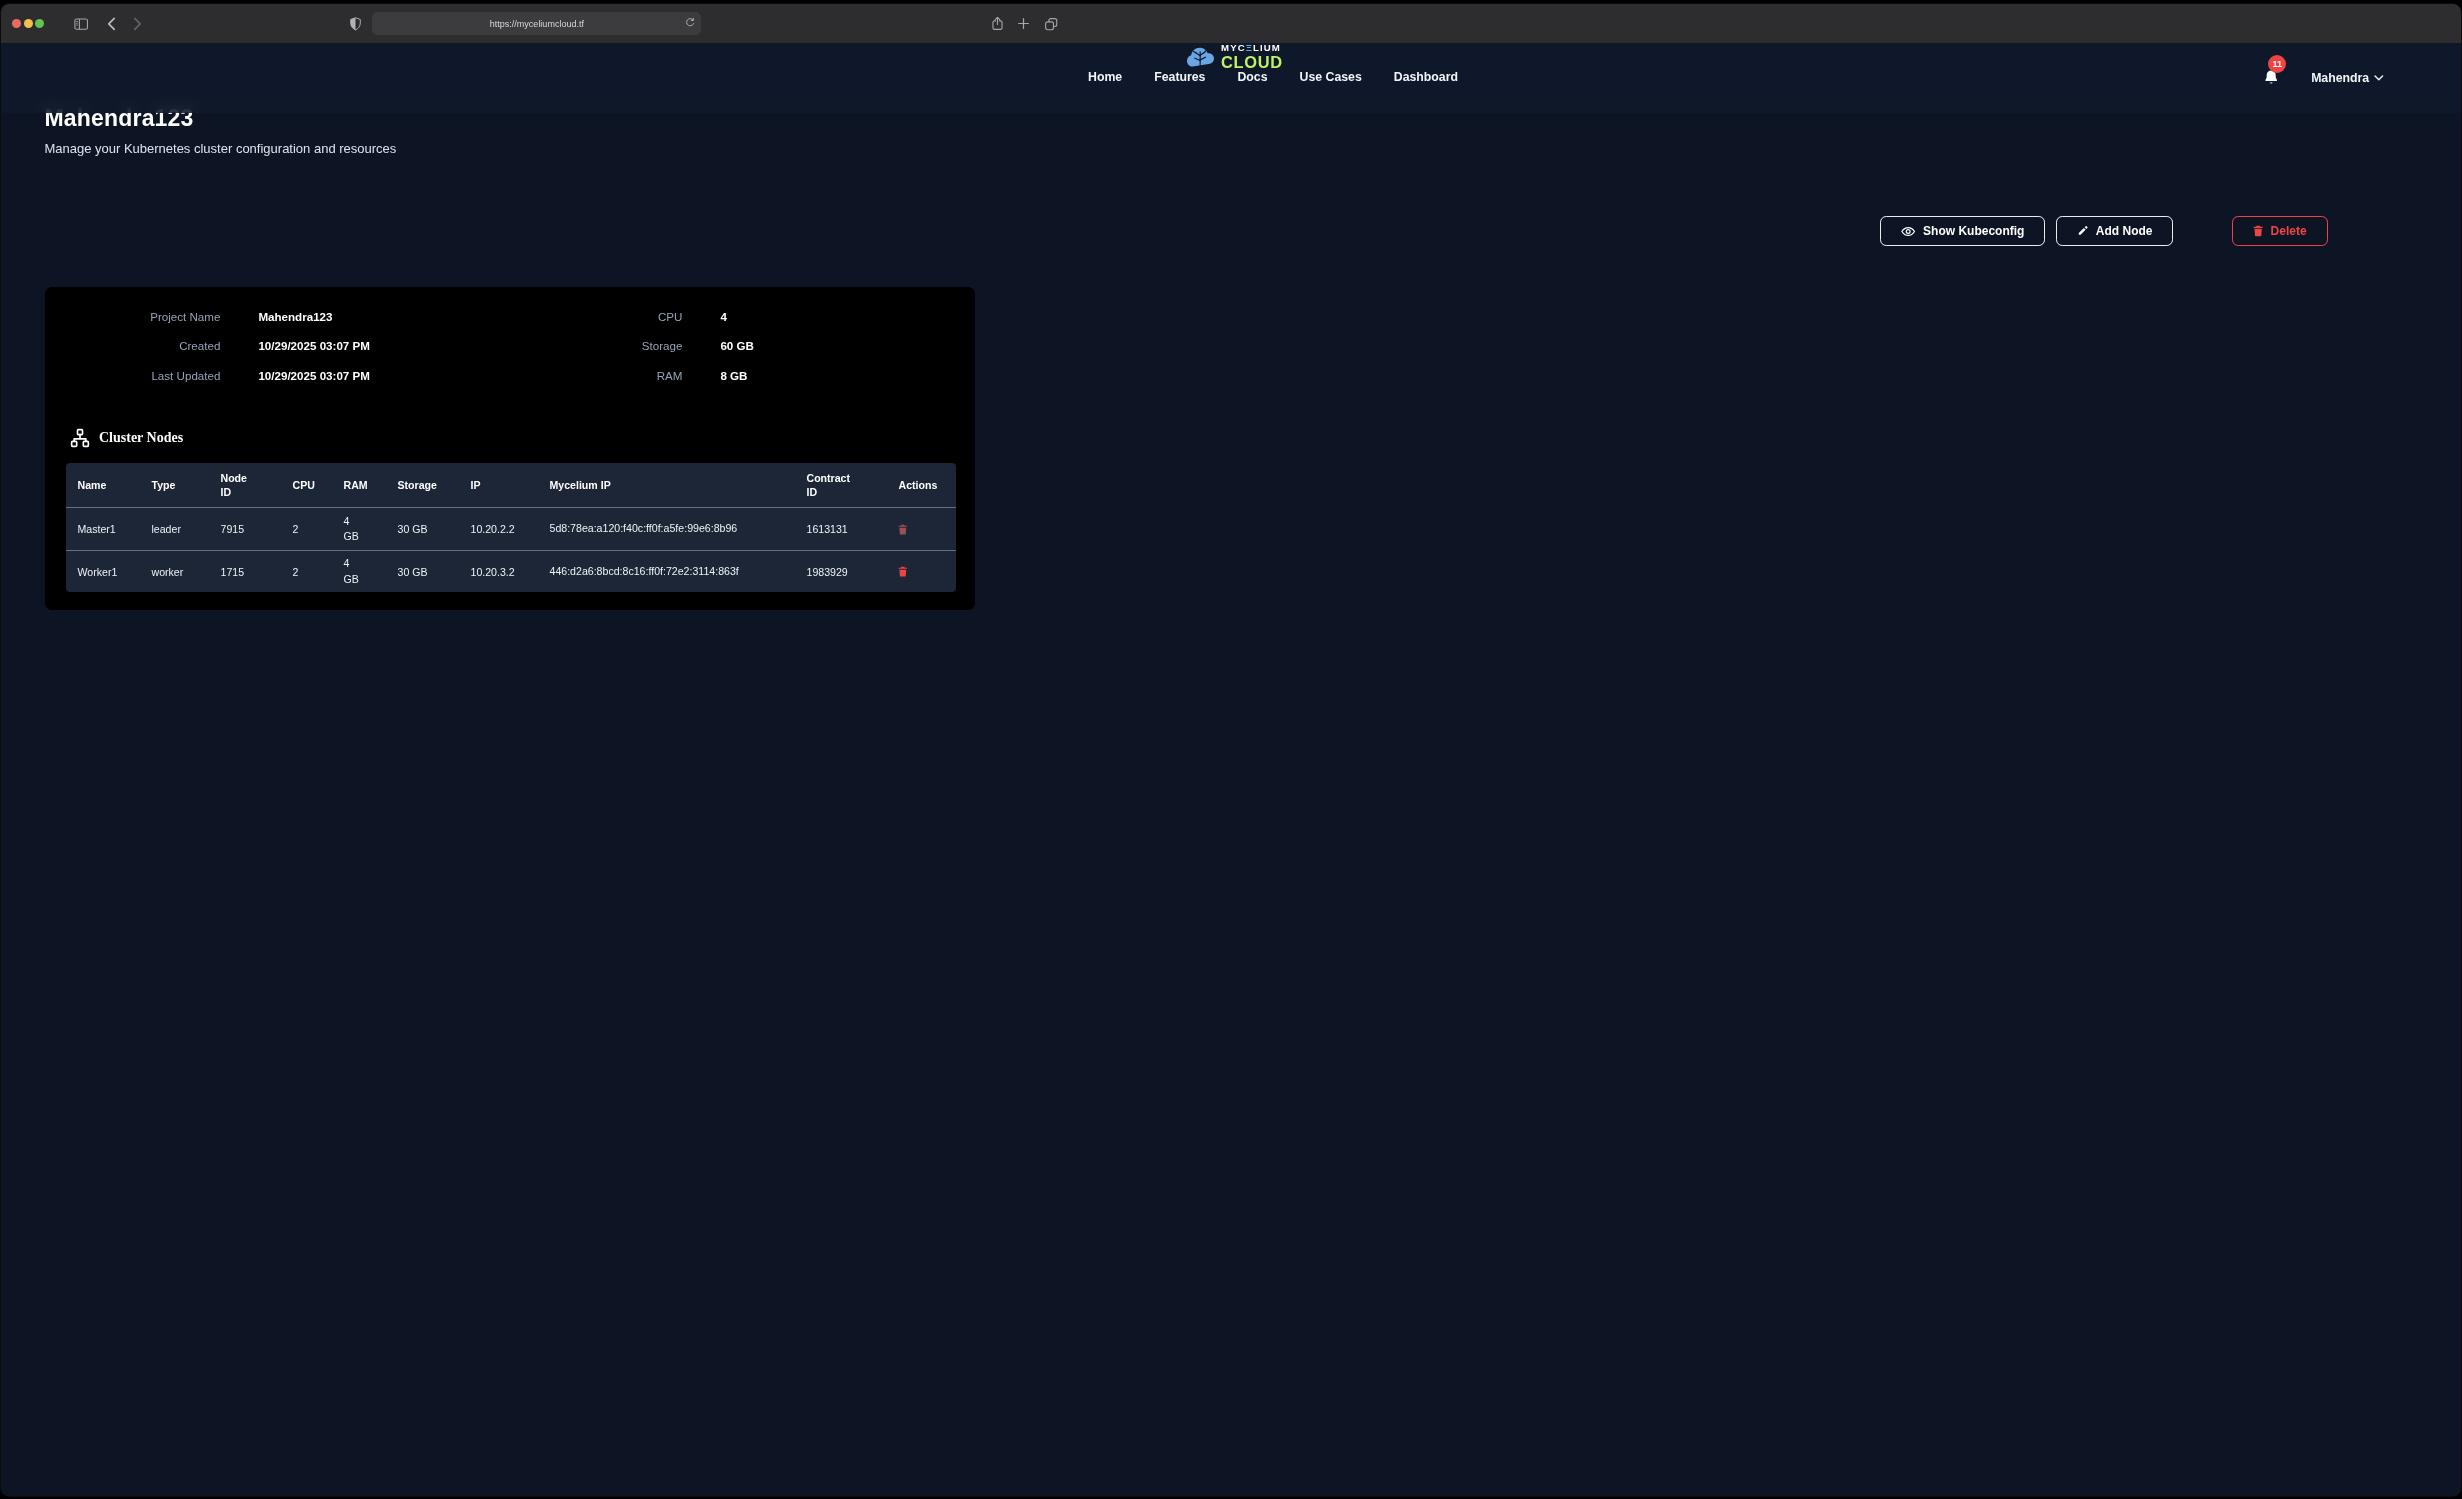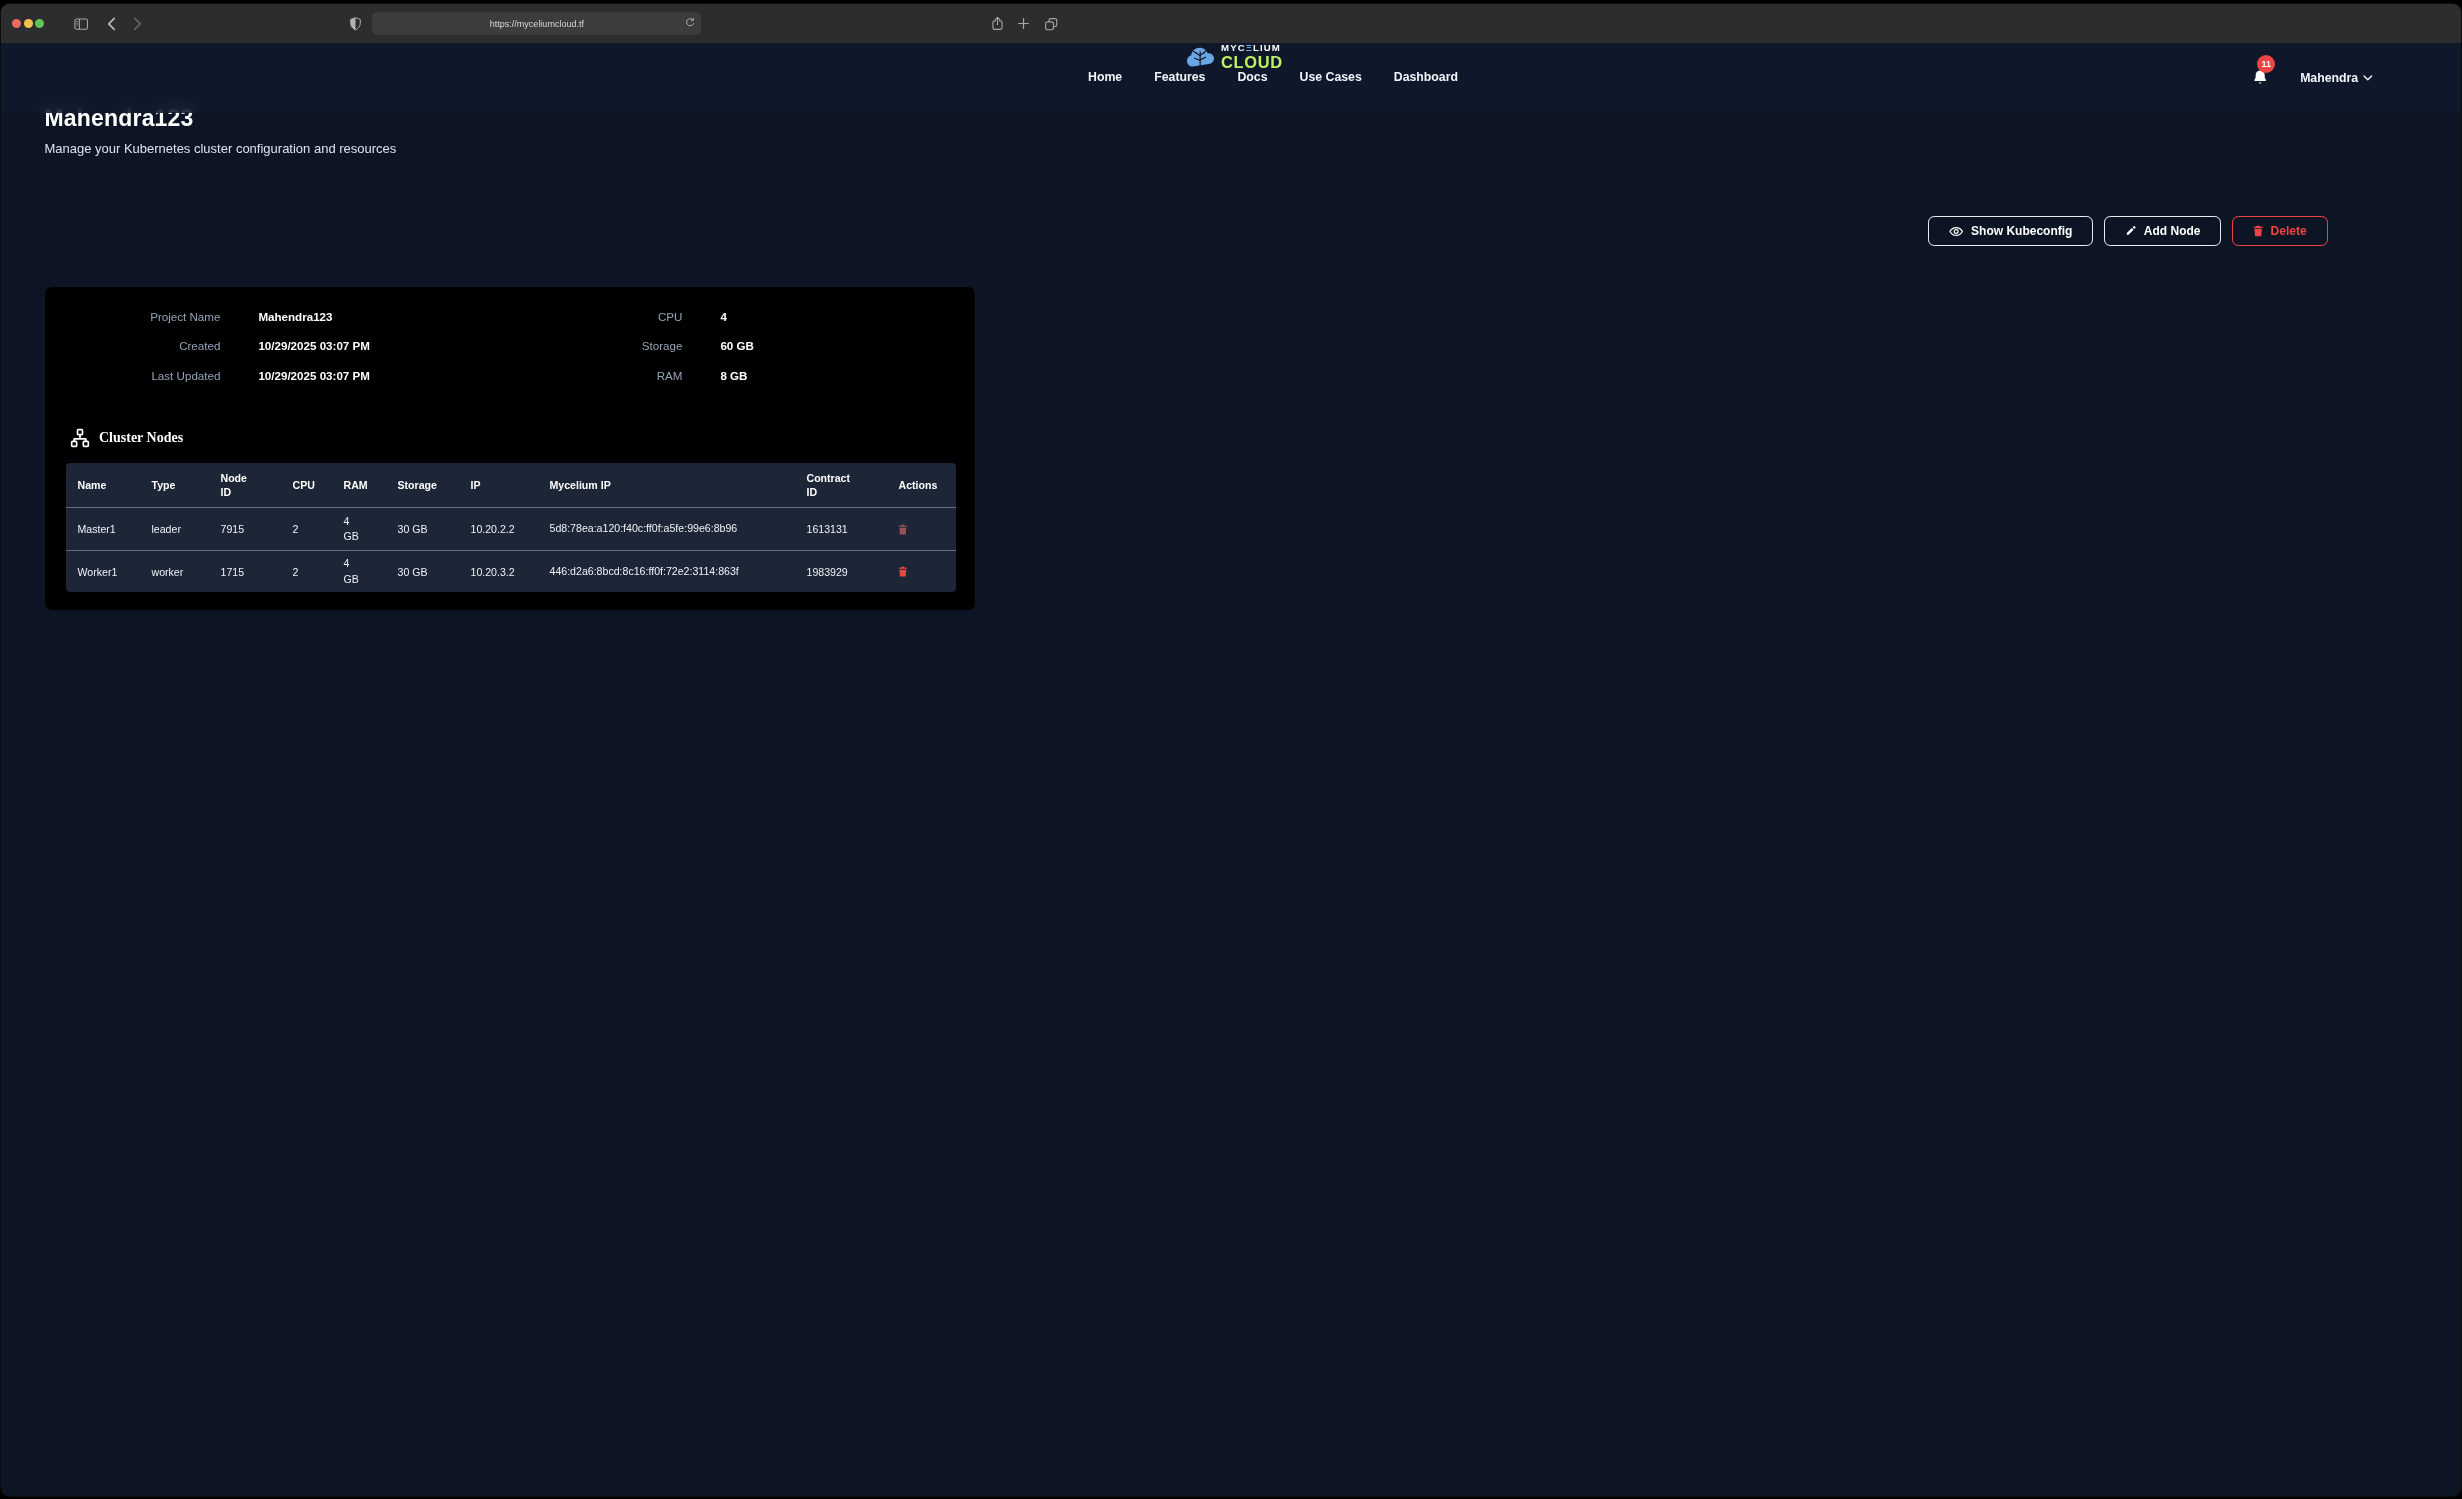--- a/index.html
+++ b/index.html
@@ -36,30 +36,30 @@
   .site-header { position:absolute; top:0; left:0; right:0; height:70px; z-index:10;
                  background:rgba(16,25,43,0.78); backdrop-filter: blur(6.2px); -webkit-backdrop-filter: blur(6.2px);
                  display:flex; align-items:center;flex-direction:column; }
   .brand { display:flex; align-items:center; margin-left:6.8px; }
   .brand-text { margin-left:4.1px; line-height:1; }
   .brand-top { font-size:9.6px; font-weight:700; color:#fff; letter-spacing:1.1px; }
   .brand-top .e-bars { color:#6aa6e4; }
   .brand-bottom { font-size:16.4px; font-weight:700; color:#bef264; letter-spacing:0.7px; margin-top:1.4px; }
   .nav { display:flex; gap:32px; margin-left:84px; }
   .nav-item { font-size:12.3px; font-weight:600; color:#f2f6fb; cursor:pointer; }
-  .hdr-right { position:absolute; right:11px; top:0; height:70px; display:flex; align-items:center; }
+  .hdr-right { position:absolute; right:0; top:0; height:70px; display:flex; align-items:center; }
   .bell-wrap { position:relative; margin-right:32px; color:#fff; }
   .bell-badge { position:absolute; left:5.5px; top:-13.7px; min-width:18px; height:18px; border-radius:9px; background:#ef4444;
                 color:#fff; font-size:9px; font-weight:700; display:flex; align-items:center; justify-content:center; padding:0 2.7px; }
   .user-menu { display:flex; align-items:center; gap:4.8px; margin-right:77px; color:#f2f6fb; font-size:12.3px; font-weight:600; cursor:pointer; }
 
   .actions-row { position:absolute; top:173px; right:133px; display:flex; gap:10.3px; z-index:2; }
   .btn { height:30px; display:flex; align-items:center; gap:7.5px; padding:0 20px; border-radius:6.2px;
          background:transparent; font-size:12px; font-weight:700; color:#fff; border:1px solid rgba(255,255,255,0.92); cursor:pointer; }
-  .btn-danger { color:#ef4444; border-color:#ef4444; }
+  .btn-danger { color:#ef4444; border-color:#ef4444;margin-left:48px; }
 
   .info-card { position:absolute; left:44px; top:244px; width:930px; height:323px; background:#000000; border-radius:6.8px; z-index:2; }
   .info-grid { display:grid; grid-template-columns:175px 212px 174px auto; column-gap:38px; row-gap:16.4px; padding-top:23px; }
   .info-label { color:#94a3b8; font-size:11.6px; text-align:right; }
   .info-value { color:#fff; font-size:11.6px; font-weight:600; }
 
   .nodes-heading { position:absolute; left:24.6px; top:141px; display:flex; align-items:center; gap:9px; color:#fff; }
   .nodes-heading .hd-text { font-size:14px; font-weight:700;font-family:Liberation Serif, serif; }
 
   .nodes-table { position:absolute; left:20.5px; top:176px; width:890px; background:#1c2636; border-radius:4.1px; overflow:hidden; }

